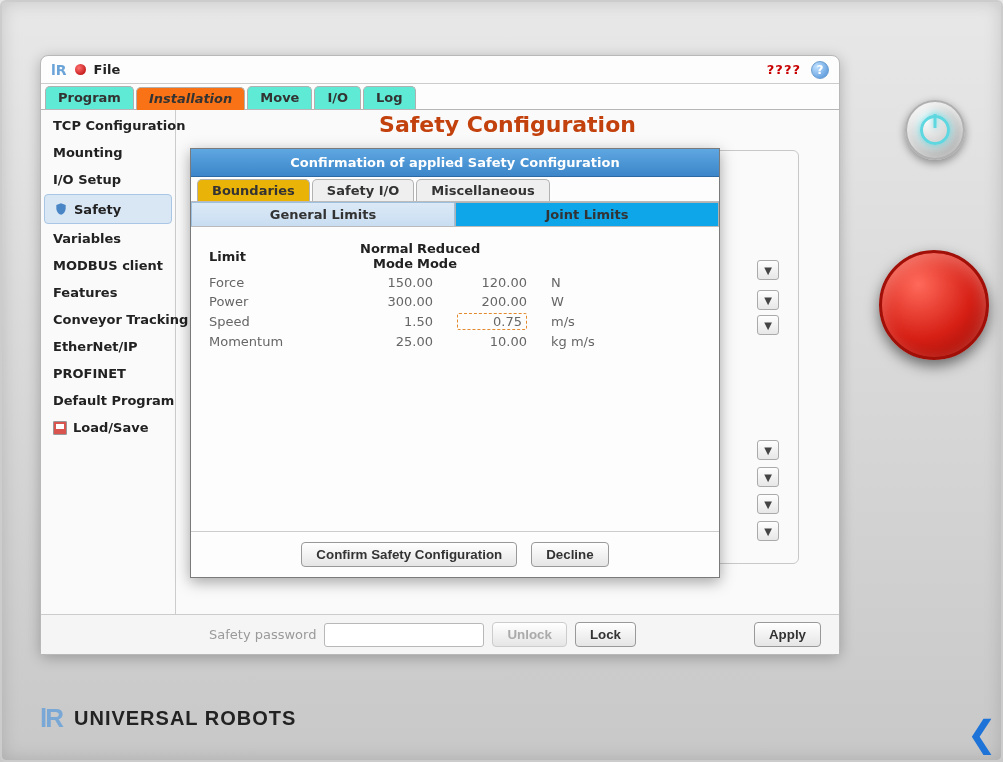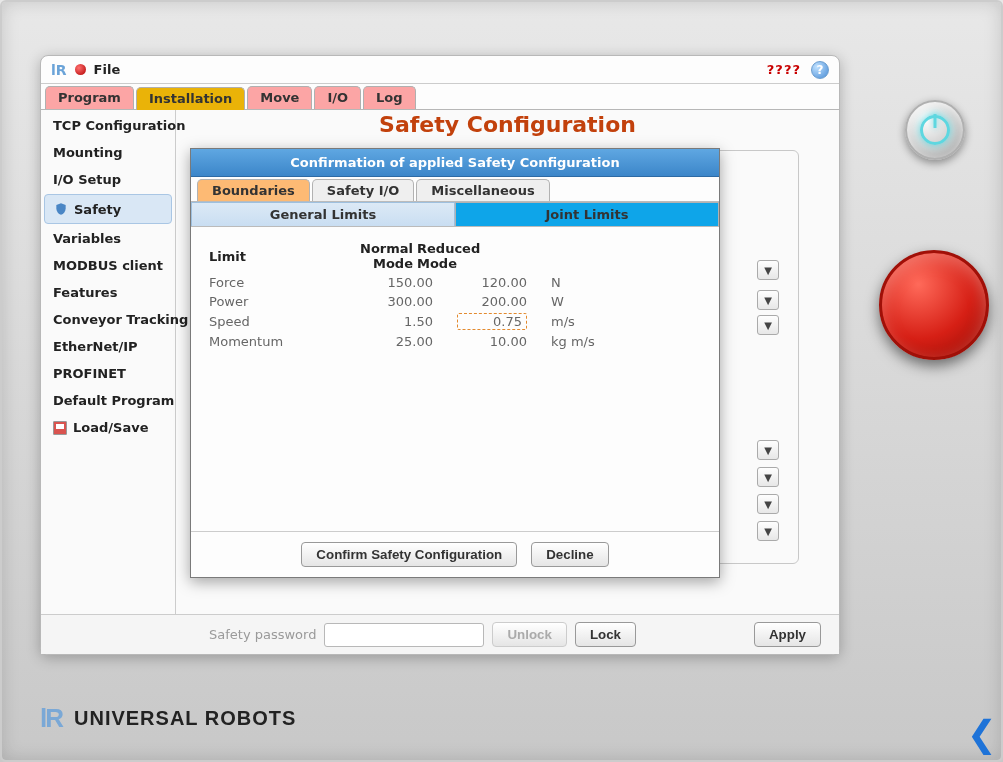--- a/index.html
+++ b/index.html
@@ -70,31 +70,32 @@
   .main-tabs {
     display: flex;
     padding: 2px 4px 0 4px;
     gap: 0;
     border-bottom: 1px solid #b7b7b7;
   }
   .main-tab {
     padding: 3px 12px 4px 12px;
     font-weight: bold;
     color: #333;
-    background: #fca5a5;
+    background: #5eead4;
     border: 1px solid #b0b0b0;
     border-bottom: none;
     border-radius: 5px 5px 0 0;
     margin-right: 2px;
     cursor: pointer;
   }
   .main-tab.active {
-    background: #eab308;
+    background: #f97316;
     position: relative;
     top: 1px;
+    font-style: italic;
   }
   .workarea {
     flex: 1;
     display: flex;
     background: #fafafa;
     position: relative;
   }
   .sidebar {
     width: 135px;
     border-right: 1px solid #ccc;
@@ -221,21 +222,21 @@
   .dlg-tab {
     padding: 3px 14px;
     font-weight: bold;
     border: 1px solid #b2b2b2;
     border-bottom: none;
     border-radius: 5px 5px 0 0;
     margin-right: 2px;
     background: #efefef;
     cursor: pointer;
   }
-  .dlg-tab.active { background: #fdba74; }
+  .dlg-tab.active { background: #eab308; }
   .dlg-tabs2 {
     border-bottom: 1px solid #bbb;
     padding: 0;
   }
   .dlg-subtab {
     flex: 1;
     text-align: center;
     padding: 4px;
     font-weight: bold;
     border: 1px solid #b2b2b2;

